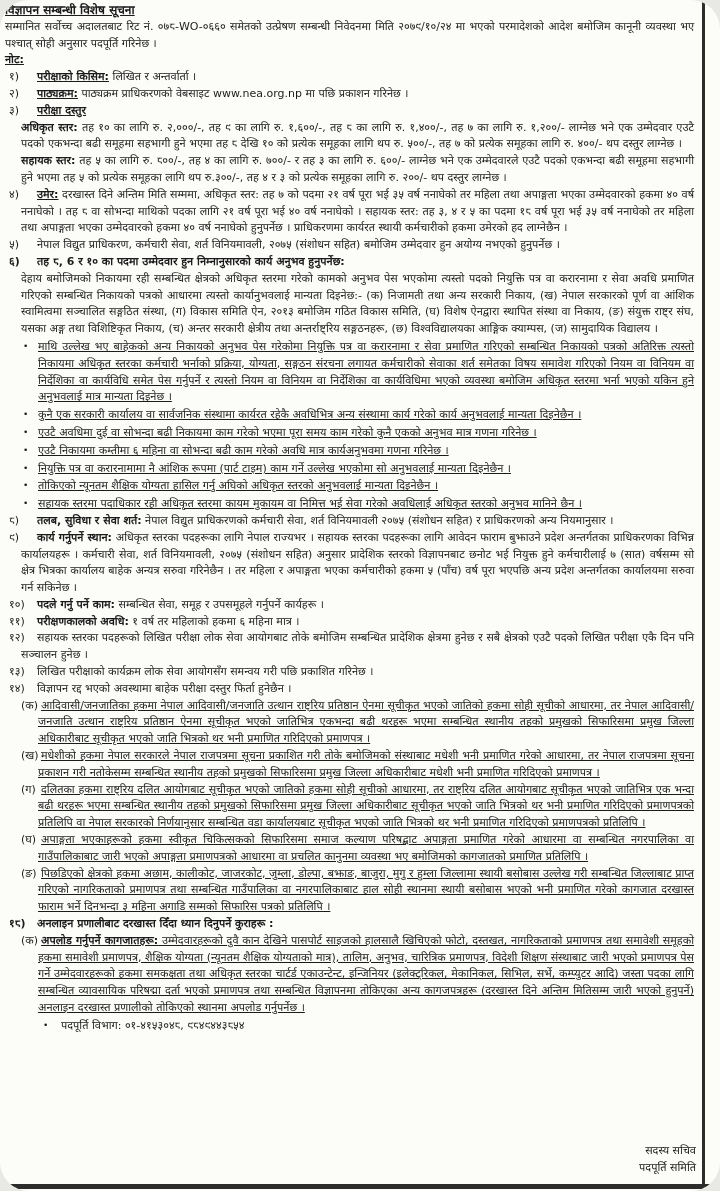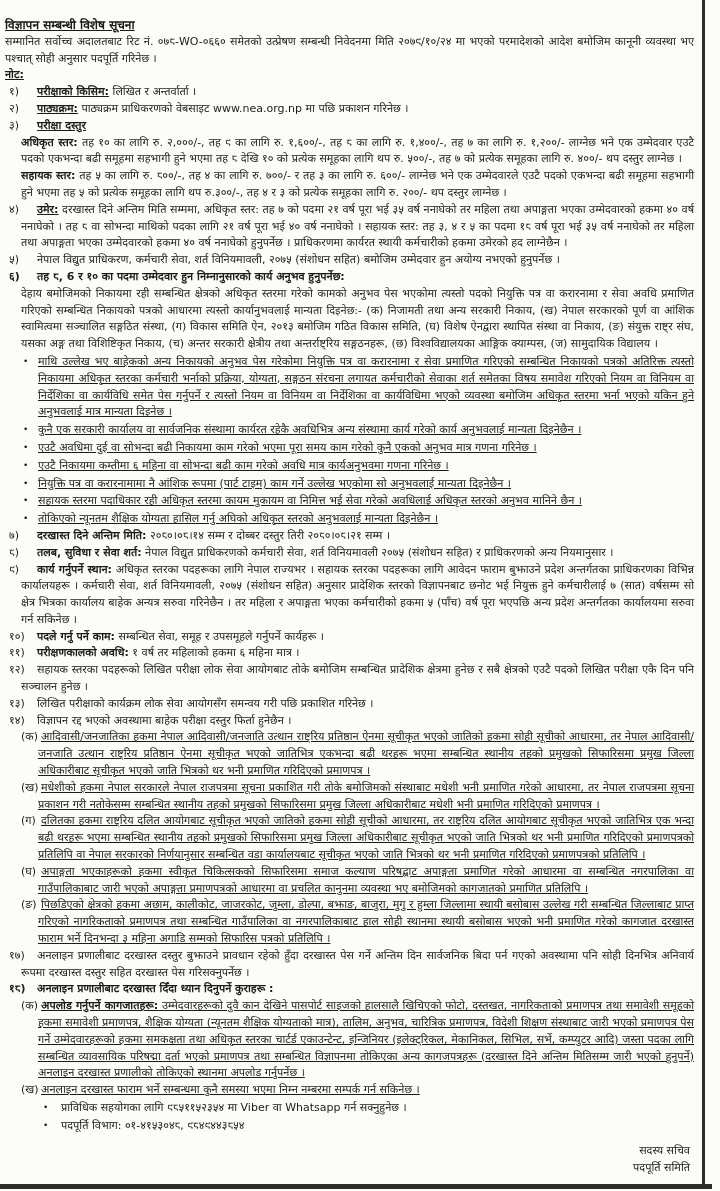--- a/index.html
+++ b/index.html
@@ -6,43 +6,44 @@
   .page{
     position:relative;
     width:720px;height:1191px;
     margin:0 auto;
     background:#fcfcf9;
     color:#1b1b1b;
     font-family:"DejaVu Sans","Liberation Sans",sans-serif;
     font-size:11px;
     line-height:16.8px;
     box-sizing:border-box;
-    padding:17px 26px 0 5px;
+    padding:2px 26px 0 5px;
     overflow:hidden;
     text-align:justify;
+    border-radius:29px;
   }
   .b{font-weight:bold;}
   .u{text-decoration:underline;}
   .title{font-weight:bold;text-decoration:underline;font-size:12px;}
   .note{font-weight:bold;text-decoration:underline;}
   .head{padding-left:16px;text-indent:0;}
   .num{display:inline-block;width:28px;margin-left:-12px;text-indent:0;}
   .lbl{font-weight:bold;margin-top:20px;}
   .para{padding-left:16px;}
   .bul{padding-left:33px;text-decoration:underline;}
   .bmark{display:inline-block;width:15px;margin-left:-15px;font-size:9px;vertical-align:1px;}
   .sub{padding-left:33px;text-decoration:underline;}
   .subnum{display:inline-block;width:20px;margin-left:-17px;}
   .bul2{padding-left:56px;}
   .bmark2{display:inline-block;width:18px;margin-left:-18px;font-size:9px;vertical-align:1px;}
   .border-right{position:absolute;top:0;left:702px;width:3px;height:1186px;background:#2c2c2c;}
   .border-bottom{position:absolute;left:0;bottom:2px;width:712px;height:5px;background:#2c2c2c;}
   .signature{
     position:absolute;
-    right:30px;bottom:14px;
+    right:24px;bottom:14px;
     text-align:right;
     line-height:16.8px;
   }
 </style>
 </head>
 <body>
 
 <div class="page">
   <div class="title">विज्ञापन सम्बन्धी विशेष सूचना</div>
   <div class="intro">सम्मानित सर्वोच्च अदालतबाट रिट नं. ०७८-WO-०६६० समेतको उत्प्रेषण सम्बन्धी निवेदनमा मिति २०७९/१०/२४ मा भएको परमादेशको आदेश बमोजिम कानूनी व्यवस्था भए पश्चात् सोही अनुसार पदपूर्ति गरिनेछ ।</div>
@@ -67,25 +68,22 @@
         <div class="head"><span class="num">५)</span><span>नेपाल विद्युत प्राधिकरण, कर्मचारी सेवा, शर्त विनियमावली, २०७५ (संशोधन सहित) बमोजिम उम्मेदवार हुन अयोग्य नभएको हुनुपर्नेछ ।</span></div>
       </div>
       <div class="item">
         <div class="head"><span class="num b">६)</span><span class="lbl">तह ८, 6 र १० का पदमा उम्मेदवार हुन निम्नानुसारको कार्य अनुभव हुनुपर्नेछ:</span> </div>
         <div class="para"><span>देहाय बमोजिमको निकायमा रही सम्बन्धित क्षेत्रको अधिकृत स्तरमा गरेको कामको अनुभव पेस भएकोमा त्यस्तो पदको नियुक्ति पत्र वा करारनामा र सेवा अवधि प्रमाणित गरिएको सम्बन्धित निकायको पत्रको आधारमा त्यस्तो कार्यानुभवलाई मान्यता दिइनेछ:- (क) निजामती तथा अन्य सरकारी निकाय, (ख) नेपाल सरकारको पूर्ण वा आंशिक स्वामित्वमा सञ्चालित सङ्गठित संस्था, (ग) विकास समिति ऐन, २०१३ बमोजिम गठित विकास समिति, (घ) विशेष ऐनद्वारा स्थापित संस्था वा निकाय, (ङ) संयुक्त राष्ट्र संघ, यसका अङ्ग तथा विशिष्टिकृत निकाय, (च) अन्तर सरकारी क्षेत्रीय तथा अन्तर्राष्ट्रिय सङ्गठनहरू, (छ) विश्वविद्यालयका आङ्गिक क्याम्पस, (ज) सामुदायिक विद्यालय ।</span></div>
         <div class="bul"><span class="bmark">•</span><span>माथि उल्लेख भए बाहेकको अन्य निकायको अनुभव पेस गरेकोमा नियुक्ति पत्र वा करारनामा र सेवा प्रमाणित गरिएको सम्बन्धित निकायको पत्रको अतिरिक्त त्यस्तो निकायमा अधिकृत स्तरका कर्मचारी भर्नाको प्रक्रिया, योग्यता, सङ्गठन संरचना लगायत कर्मचारीको सेवाका शर्त समेतका विषय समावेश गरिएको नियम वा विनियम वा निर्देशिका वा कार्यविधि समेत पेस गर्नुपर्ने र त्यस्तो नियम वा विनियम वा निर्देशिका वा कार्यविधिमा भएको व्यवस्था बमोजिम अधिकृत स्तरमा भर्ना भएको यकिन हुने अनुभवलाई मात्र मान्यता दिइनेछ ।</span></div>
         <div class="bul"><span class="bmark">•</span><span>कुनै एक सरकारी कार्यालय वा सार्वजनिक संस्थामा कार्यरत रहेकै अवधिभित्र अन्य संस्थामा कार्य गरेको कार्य अनुभवलाई मान्यता दिइनेछैन ।</span></div>
         <div class="bul"><span class="bmark">•</span><span>एउटै अवधिमा दुई वा सोभन्दा बढी निकायमा काम गरेको भएमा पूरा समय काम गरेको कुनै एकको अनुभव मात्र गणना गरिनेछ ।</span></div>
         <div class="bul"><span class="bmark">•</span><span>एउटै निकायमा कम्तीमा ६ महिना वा सोभन्दा बढी काम गरेको अवधि मात्र कार्यअनुभवमा गणना गरिनेछ ।</span></div>
         <div class="bul"><span class="bmark">•</span><span>नियुक्ति पत्र वा करारनामामा नै आंशिक रूपमा (पार्ट टाइम) काम गर्ने उल्लेख भएकोमा सो अनुभवलाई मान्यता दिइनेछैन ।</span></div>
+        <div class="bul"><span class="bmark">•</span><span>तोकिएको न्यूनतम शैक्षिक योग्यता हासिल गर्नु अघिको अधिकृत स्तरको अनुभवलाई मान्यता दिइनेछैन ।</span></div>
         <div class="bul"><span class="bmark">•</span><span>सहायक स्तरमा पदाधिकार रही अधिकृत स्तरमा कायम मुकायम वा निमित्त भई सेवा गरेको अवधिलाई अधिकृत स्तरको अनुभव मानिने छैन ।</span></div>
-        <div class="bul"><span class="bmark">•</span><span>तोकिएको न्यूनतम शैक्षिक योग्यता हासिल गर्नु अघिको अधिकृत स्तरको अनुभवलाई मान्यता दिइनेछैन ।</span></div>
-      </div>
-      <div class="item">
-        <div class="head"><span class="num">७)</span><span class="lbl">दरखास्त दिने अन्तिम मिति:</span> <span>२०८०।०८।१४ सम्म र दोब्बर दस्तुर तिरी २०८०।०८।२१ सम्म ।</span></div>
       </div>
       <div class="item">
         <div class="head"><span class="num">८)</span><span class="lbl">तलब, सुविधा र सेवा शर्त:</span> <span>नेपाल विद्युत प्राधिकरणको कर्मचारी सेवा, शर्त विनियमावली २०७५ (संशोधन सहित) र प्राधिकरणको अन्य नियमानुसार ।</span></div>
       </div>
       <div class="item">
         <div class="head"><span class="num">९)</span><span class="lbl">कार्य गर्नुपर्ने स्थान:</span> <span>अधिकृत स्तरका पदहरूका लागि नेपाल राज्यभर । सहायक स्तरका पदहरूका लागि आवेदन फाराम बुझाउने प्रदेश अन्तर्गतका प्राधिकरणका विभिन्न कार्यालयहरू । कर्मचारी सेवा, शर्त विनियमावली, २०७५ (संशोधन सहित) अनुसार प्रादेशिक स्तरको विज्ञापनबाट छनोट भई नियुक्त हुने कर्मचारीलाई ७ (सात) वर्षसम्म सो क्षेत्र भित्रका कार्यालय बाहेक अन्यत्र सरुवा गरिनेछैन । तर महिला र अपाङ्गता भएका कर्मचारीको हकमा ५ (पाँच) वर्ष पूरा भएपछि अन्य प्रदेश अन्तर्गतका कार्यालयमा सरुवा गर्न सकिनेछ ।</span></div>
       </div>
       <div class="item">
         <div class="head"><span class="num">१०)</span><span class="lbl">पदले गर्नु पर्ने काम:</span> <span>सम्बन्धित सेवा, समूह र उपसमूहले गर्नुपर्ने कार्यहरू ।</span></div>
       </div>
@@ -102,27 +100,22 @@
         <div class="head"><span class="num">१४)</span><span>विज्ञापन रद्द भएको अवस्थामा बाहेक परीक्षा दस्तुर फिर्ता हुनेछैन ।</span></div>
       </div>
       <div class="item">
         <div class="sub"><span class="subnum">(क)</span><span>आदिवासी/जनजातिका हकमा नेपाल आदिवासी/जनजाति उत्थान राष्ट्रिय प्रतिष्ठान ऐनमा सूचीकृत भएको जातिको हकमा सोही सूचीको आधारमा, तर नेपाल आदिवासी/जनजाति उत्थान राष्ट्रिय प्रतिष्ठान ऐनमा सूचीकृत भएको जातिभित्र एकभन्दा बढी थरहरू भएमा सम्बन्धित स्थानीय तहको प्रमुखको सिफारिसमा प्रमुख जिल्ला अधिकारीबाट सूचीकृत भएको जाति भित्रको थर भनी प्रमाणित गरिदिएको प्रमाणपत्र ।</span></div>
         <div class="sub"><span class="subnum">(ख)</span><span>मधेशीको हकमा नेपाल सरकारले नेपाल राजपत्रमा सूचना प्रकाशित गरी तोके बमोजिमको संस्थाबाट मधेशी भनी प्रमाणित गरेको आधारमा, तर नेपाल राजपत्रमा सूचना प्रकाशन गरी नतोकेसम्म सम्बन्धित स्थानीय तहको प्रमुखको सिफारिसमा प्रमुख जिल्ला अधिकारीबाट मधेशी भनी प्रमाणित गरिदिएको प्रमाणपत्र ।</span></div>
         <div class="sub"><span class="subnum">(ग)</span><span>दलितका हकमा राष्ट्रिय दलित आयोगबाट सूचीकृत भएको जातिको हकमा सोही सूचीको आधारमा, तर राष्ट्रिय दलित आयोगबाट सूचीकृत भएको जातिभित्र एक भन्दा बढी थरहरू भएमा सम्बन्धित स्थानीय तहको प्रमुखको सिफारिसमा प्रमुख जिल्ला अधिकारीबाट सूचीकृत भएको जाति भित्रको थर भनी प्रमाणित गरिदिएको प्रमाणपत्रको प्रतिलिपि वा नेपाल सरकारको निर्णयानुसार सम्बन्धित वडा कार्यालयबाट सूचीकृत भएको जाति भित्रको थर भनी प्रमाणित गरिदिएको प्रमाणपत्रको प्रतिलिपि ।</span></div>
         <div class="sub"><span class="subnum">(घ)</span><span>अपाङ्गता भएकाहरूको हकमा स्वीकृत चिकित्सकको सिफारिसमा समाज कल्याण परिषद्बाट अपाङ्गता प्रमाणित गरेको आधारमा वा सम्बन्धित नगरपालिका वा गाउँपालिकाबाट जारी भएको अपाङ्गता प्रमाणपत्रको आधारमा वा प्रचलित कानुनमा व्यवस्था भए बमोजिमको कागजातको प्रमाणित प्रतिलिपि ।</span></div>
         <div class="sub"><span class="subnum">(ङ)</span><span>पिछडिएको क्षेत्रको हकमा अछाम, कालीकोट, जाजरकोट, जुम्ला, डोल्पा, बझाङ, बाजुरा, मुगु र हुम्ला जिल्लामा स्थायी बसोबास उल्लेख गरी सम्बन्धित जिल्लाबाट प्राप्त गरिएको नागरिकताको प्रमाणपत्र तथा सम्बन्धित गाउँपालिका वा नगरपालिकाबाट हाल सोही स्थानमा स्थायी बसोबास भएको भनी प्रमाणित गरेको कागजात दरखास्त फाराम भर्ने दिनभन्दा ३ महिना अगाडि सम्मको सिफारिस पत्रको प्रतिलिपि ।</span></div>
       </div>
       <div class="item">
-        <div class="head"><span class="num">१७)</span><span>अनलाइन प्रणालीबाट दरखास्त दस्तुर बुझाउने प्रावधान रहेको हुँदा दरखास्त पेस गर्ने अन्तिम दिन सार्वजनिक बिदा पर्न गएको अवस्थामा पनि सोही दिनभित्र अनिवार्य रूपमा दरखास्त दस्तुर सहित दरखास्त पेस गरिसक्नुपर्नेछ ।</span></div>
-      </div>
-      <div class="item">
         <div class="head"><span class="num b">१८)</span><span class="lbl">अनलाइन प्रणालीबाट दरखास्त दिँदा ध्यान दिनुपर्ने कुराहरू :</span> </div>
         <div class="sub"><span class="subnum">(क)</span><span class="lbl">अपलोड गर्नुपर्ने कागजातहरू:</span> <span>उम्मेदवारहरूको दुवै कान देखिने पासपोर्ट साइजको हालसालै खिचिएको फोटो, दस्तखत, नागरिकताको प्रमाणपत्र तथा समावेशी समूहको हकमा समावेशी प्रमाणपत्र, शैक्षिक योग्यता (न्यूनतम शैक्षिक योग्यताको मात्र), तालिम, अनुभव, चारित्रिक प्रमाणपत्र, विदेशी शिक्षण संस्थाबाट जारी भएको प्रमाणपत्र पेस गर्ने उम्मेदवारहरूको हकमा समकक्षता तथा अधिकृत स्तरका चार्टर्ड एकाउन्टेन्ट, इन्जिनियर (इलेक्ट्रिकल, मेकानिकल, सिभिल, सर्भे, कम्प्युटर आदि) जस्ता पदका लागि सम्बन्धित व्यावसायिक परिषद्मा दर्ता भएको प्रमाणपत्र तथा सम्बन्धित विज्ञापनमा तोकिएका अन्य कागजपत्रहरू (दरखास्त दिने अन्तिम मितिसम्म जारी भएको हुनुपर्ने) अनलाइन दरखास्त प्रणालीको तोकिएको स्थानमा अपलोड गर्नुपर्नेछ ।</span></div>
-        <div class="sub"><span class="subnum">(ख)</span><span>अनलाइन दरखास्त फाराम भर्ने सम्बन्धमा कुनै समस्या भएमा निम्न नम्बरमा सम्पर्क गर्न सकिनेछ ।</span></div>
-        <div class="bul2"><span class="bmark2">•</span><span>प्राविधिक सहयोगका लागि ९८५११५२३५४ मा Viber वा Whatsapp गर्न सक्नुहुनेछ ।</span></div>
         <div class="bul2"><span class="bmark2">•</span><span>पदपूर्ति विभाग: ०१-४१५३०४८, ९८४९४४३८५४</span></div>
       </div>
     </div>
 
   <div class="signature">
     <div>सदस्य सचिव</div>
     <div>पदपूर्ति समिति</div>
   </div>
 
   <div class="border-right"></div>

